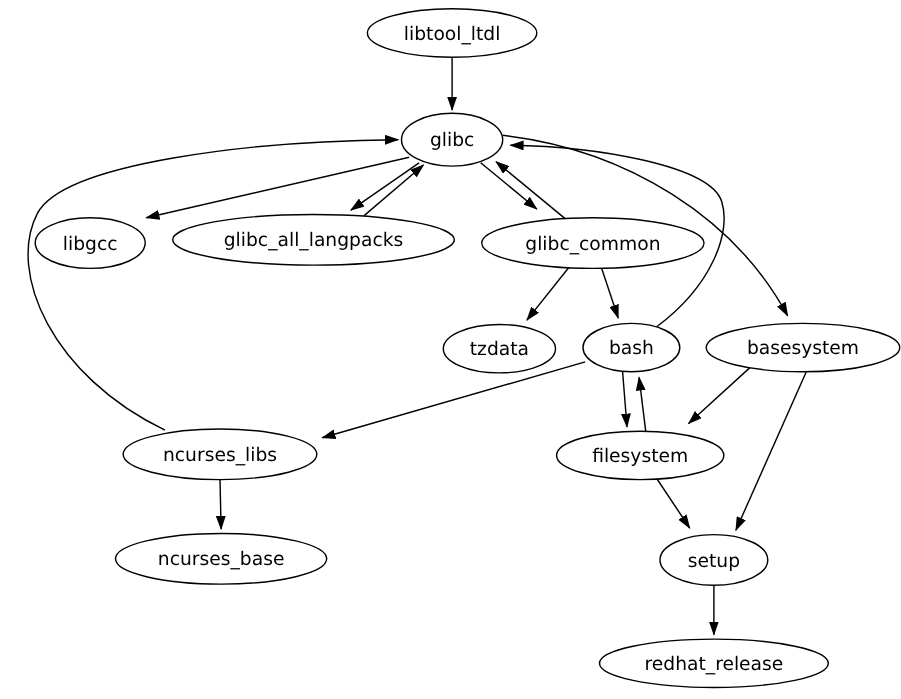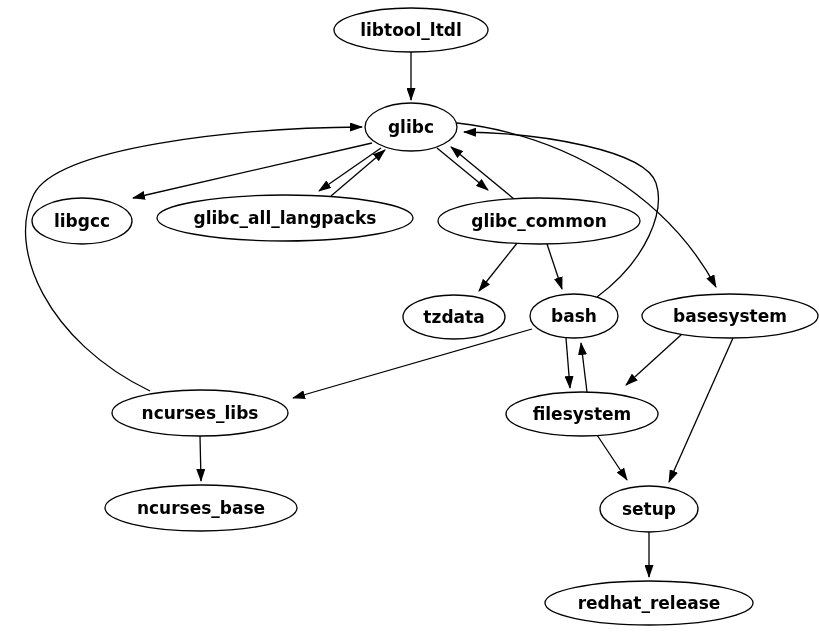--- a/index.html
+++ b/index.html
@@ -4,21 +4,20 @@
 <style>
   html, body {
     margin: 0;
     padding: 0;
     background: #ffffff;
   }
   .graph-wrap {
     width: 792px;
     height: 635px;
     background: #ffffff;
-    font-weight: bold;
   }
   svg {
     display: block;
     font-family: "DejaVu Sans", "Liberation Sans", sans-serif;
   }
   .node ellipse {
     fill: #ffffff;
     stroke: #000000;
     stroke-width: 1.3;
   }

